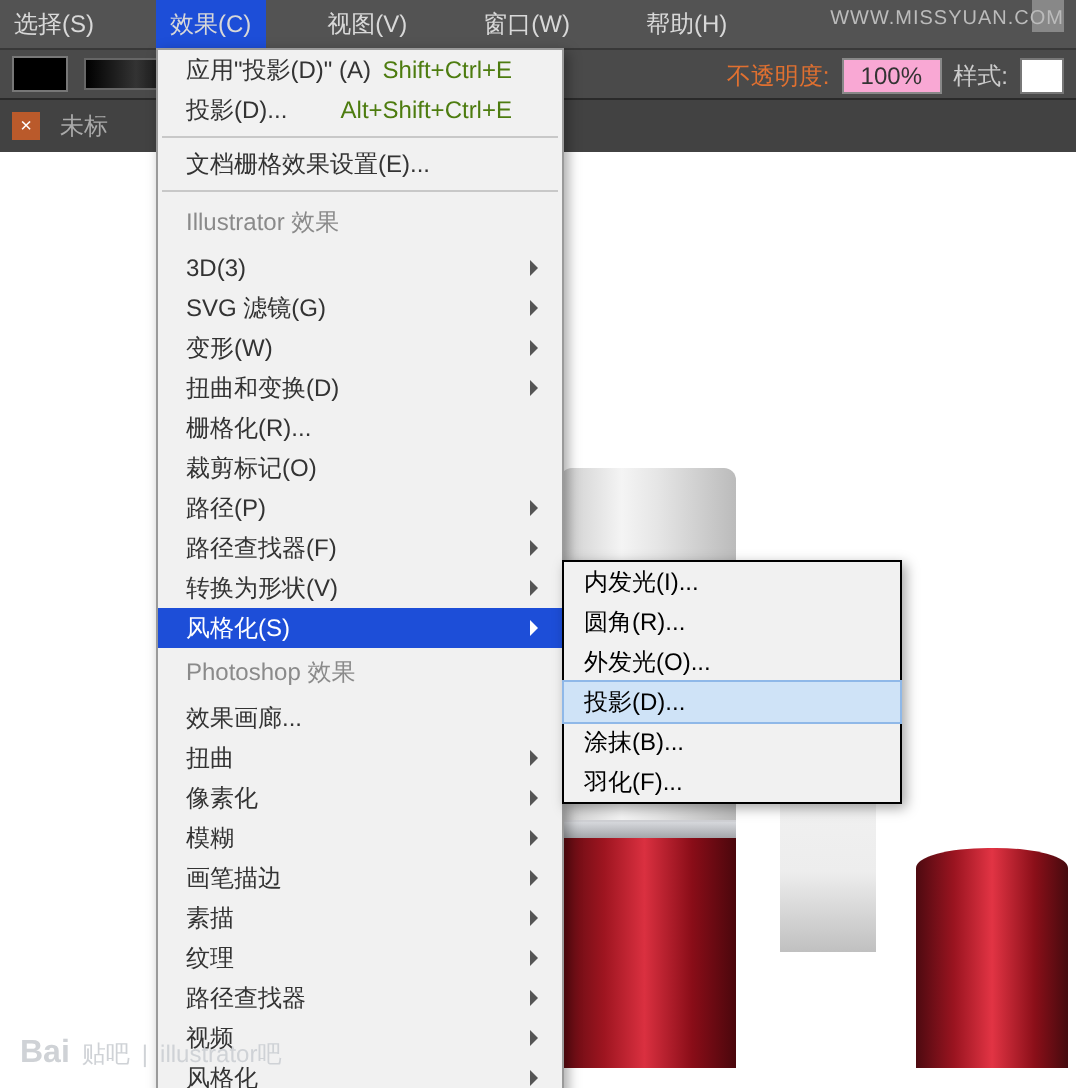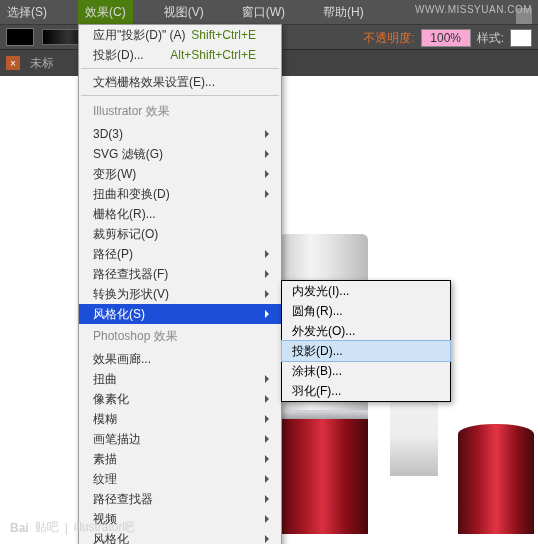--- a/index.html
+++ b/index.html
@@ -1,20 +1,20 @@
 <!DOCTYPE html>
 <html><head>
 <meta charset="utf-8">
 <style>
 *{margin:0;padding:0;box-sizing:border-box;font-family:"Microsoft YaHei",sans-serif;font-size:12px;-webkit-font-smoothing:antialiased}
 body{width:538px;height:544px;overflow:hidden;background:#f0f0f0;position:relative}
 .topbar{height:24px;background:#535353;display:flex;align-items:center;color:#d8d8d8}
 .mitem{padding:0 7px;height:24px;display:flex;align-items:center;cursor:pointer}
-.mitem.active{background:#4d7c0f}
-.toprt{position:absolute;right:0;top:0;height:24px;display:flex;align-items:flex-end;gap:6px;padding-right:6px}
+.mitem.active{background:#1d4ed8}
+.toprt{position:absolute;right:0;top:0;height:24px;display:flex;align-items:flex-start;gap:6px;padding-right:6px}
 .toplogo{width:16px;height:16px;background:#888}
 .optbar{height:26px;background:#4a4a4a;border-top:1px solid #383838;border-bottom:1px solid #2a2a2a;display:flex;align-items:center;padding:0 6px;color:#ccc;gap:8px;position:relative}
 .optseg{display:flex;align-items:center;gap:4px}
 .colorwell{width:28px;height:18px;background:#000;border:1px solid #777}
 .stripe{width:52px;height:16px;background:linear-gradient(90deg,#000,#333,#000);border:1px solid #666}
 .optrt{position:absolute;right:6px;top:0;height:26px;display:flex;align-items:center;gap:6px}
 .oplabel{color:#e07030}
 .pctbox{width:50px;height:18px;background:#f9a8d4;border:1px solid #888;color:#333;display:flex;align-items:center;justify-content:center}
 .stylewell{width:22px;height:18px;background:#fff;border:1px solid #777}
 .tabbar{height:26px;background:#424242;display:flex;align-items:center;padding:0 6px;gap:10px;color:#aaa}
@@ -29,21 +29,21 @@
 .mrow.hl{background:#1d4ed8;color:#fff}
 .mrow .sc{position:absolute;right:25px;color:#4d7c0f}
 .mrow.sub::after{content:"";position:absolute;right:8px;top:6px;border:4px solid transparent;border-left-color:#555}
 .mrow.hl.sub::after{border-left-color:#fff}
 .mhdr{padding:4px 14px 4px 14px;color:#8a8a8a}
 .msep{height:1px;background:#c8c8c8;margin:3px 2px}
 .submenu{position:absolute;left:281px;top:280px;width:170px;background:#f1f1f1;border:1px solid #000000;box-shadow:2px 2px 6px rgba(0,0,0,.35)}
 .srow{height:20px;display:flex;align-items:center;padding:0 10px;cursor:default}
 .srow.hover{background:#cfe3f7;outline:1px solid #8fb8e8}
 .watermark{position:absolute;left:10px;bottom:8px;color:#cfd2d6;font-size:13px;display:flex;align-items:center;gap:6px}
-.watermark b{font-size:12px}
+.watermark b{font-size:16px}
 .urlwm{position:absolute;right:6px;top:4px;font-size:10px;color:#bbb;letter-spacing:.5px}
 .rtgrad{position:absolute;right:100px;top:280px;width:48px;height:120px;background:linear-gradient(#bcbcbc,#f1f1f1,#ededed,#c0c0c0)}
 </style>
 </head>
 <body>
 
 <div class="topbar">
   <div id="menubar-items" style="display: flex; gap: 24px;">
       <div class="mitem">选择(S)</div>
       <div class="mitem active">效果(C)</div>

